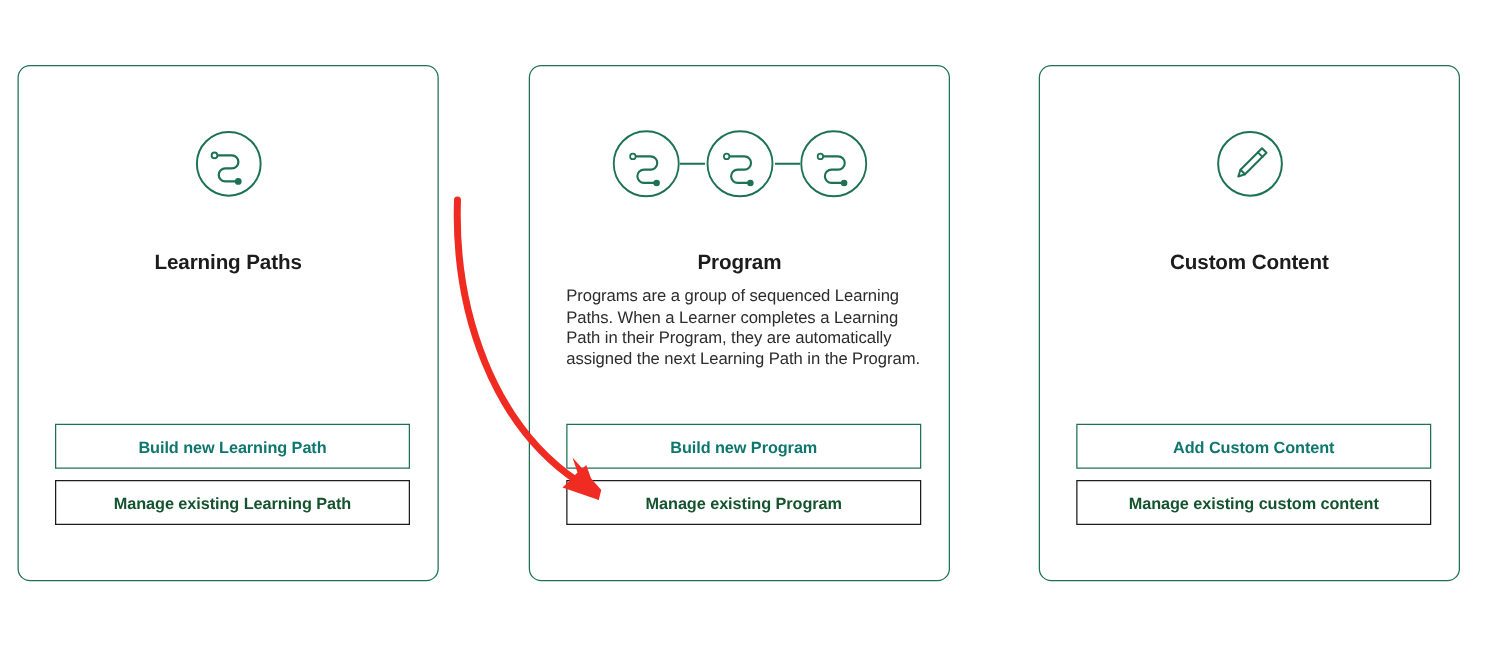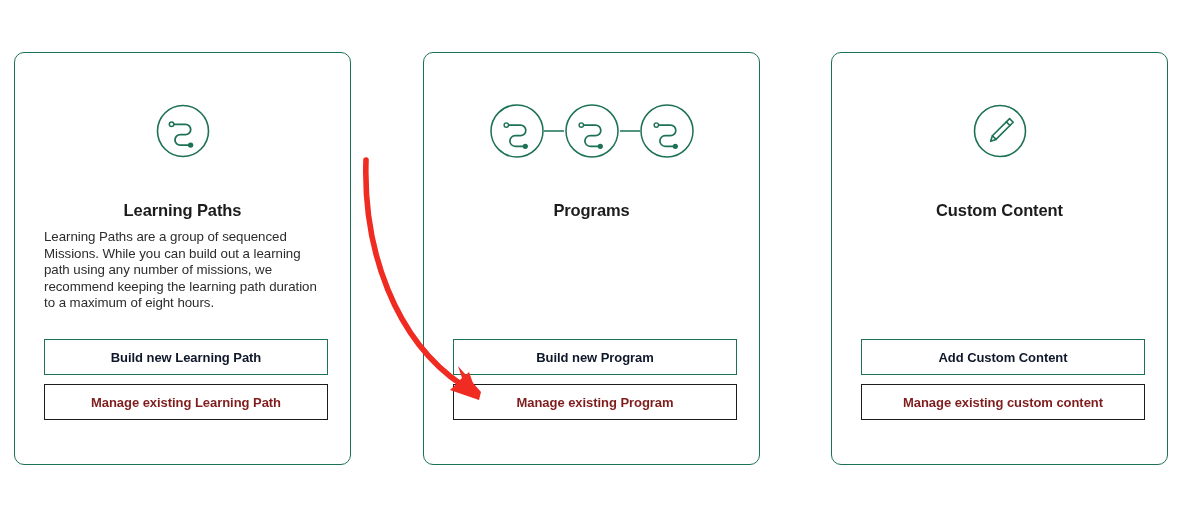--- a/index.html
+++ b/index.html
@@ -81,26 +81,26 @@
     justify-content: center;
     font-size: 13px;
     font-weight: bold;
     background: #ffffff;
     cursor: pointer;
     letter-spacing: -0.05px;
   }
   .btn-primary {
     top: 286px;
     border: 1px solid #1d7154;
-    color: #0f172a;
+    color: #0f766e;
   }
   .btn-secondary {
     top: 331px;
     border: 1px solid #1c1c1c;
-    color: #7f1d1d;
+    color: #14532d;
   }
 
   
   .pathicon { display:block; }
   .arrow-overlay {
     position: absolute;
     left: 0; top: 0;
     width: 1190px; height: 519px;
     pointer-events: none;
   }
@@ -115,21 +115,20 @@
     <div class="icon-wrap">
       <svg class="pathicon" width="56" height="56" viewBox="0 0 56 56" aria-hidden="true">
         <circle cx="28" cy="28" r="25.5" fill="none" stroke="#1d7154" stroke-width="1.6"></circle>
         <path d="M18.5 21.3 H30.5 a5.2 5.2 0 0 1 0 10.4 H25.2 a5.2 5.2 0 0 0 0 10.4 H33.5" fill="none" stroke="#1d7154" stroke-width="1.8" stroke-linecap="round" stroke-linejoin="round"></path>
         <circle cx="16.6" cy="21.3" r="2.3" fill="#ffffff" stroke="#1d7154" stroke-width="1.5"></circle>
         <circle cx="35.6" cy="42.1" r="2.7" fill="#1d7154"></circle>
       </svg>
     </div>
 
     <div class="card-title">Learning Paths</div>
-    <div class="card-body">Learning Paths are a group of sequenced Missions. While you can build out a learning path using any number of missions, we recommend keeping the learning path duration to a maximum of eight hours.</div>
 
     <div class="btn btn-primary">Build new Learning Path</div>
     <div class="btn btn-secondary">Manage existing Learning Path</div>
   </div>
 
   <div class="card" id="card-2">
 
     <div class="icon-wrap">
       <svg class="pathicon" width="208" height="58" viewBox="0 0 208 58" aria-hidden="true">
         <g stroke="#1d7154" stroke-width="1.5" fill="none">
@@ -150,21 +149,22 @@
         </g>
         <g transform="translate(150,0)">
           <circle cx="29" cy="29" r="26" fill="none" stroke="#1d7154" stroke-width="1.5"></circle>
           <path d="M20.2 23.1 H32.5 a5.3 5.3 0 0 1 0 10.6 H27.2 a5.3 5.3 0 0 0 0 10.6 H35.2" fill="none" stroke="#1d7154" stroke-width="1.7" stroke-linecap="round" stroke-linejoin="round"></path>
           <circle cx="18.3" cy="23.1" r="2.2" fill="#ffffff" stroke="#1d7154" stroke-width="1.4"></circle>
           <circle cx="37.3" cy="44.3" r="2.6" fill="#1d7154"></circle>
         </g>
       </svg>
     </div>
 
-    <div class="card-title">Programs</div>
+    <div class="card-title">Program</div>
+    <div class="card-body">Programs are a group of sequenced Learning Paths. When a Learner completes a Learning Path in their Program, they are automatically assigned the next Learning Path in the Program.</div>
 
     <div class="btn btn-secondary">Manage existing Program</div>
     <div class="btn btn-primary">Build new Program</div>
   </div>
 
   <div class="card" id="card-3">
 
     <div class="icon-wrap">
       <svg class="pathicon" width="56" height="56" viewBox="0 0 56 56" aria-hidden="true">
         <circle cx="28" cy="28" r="25.5" fill="none" stroke="#1d7154" stroke-width="1.6"></circle>

